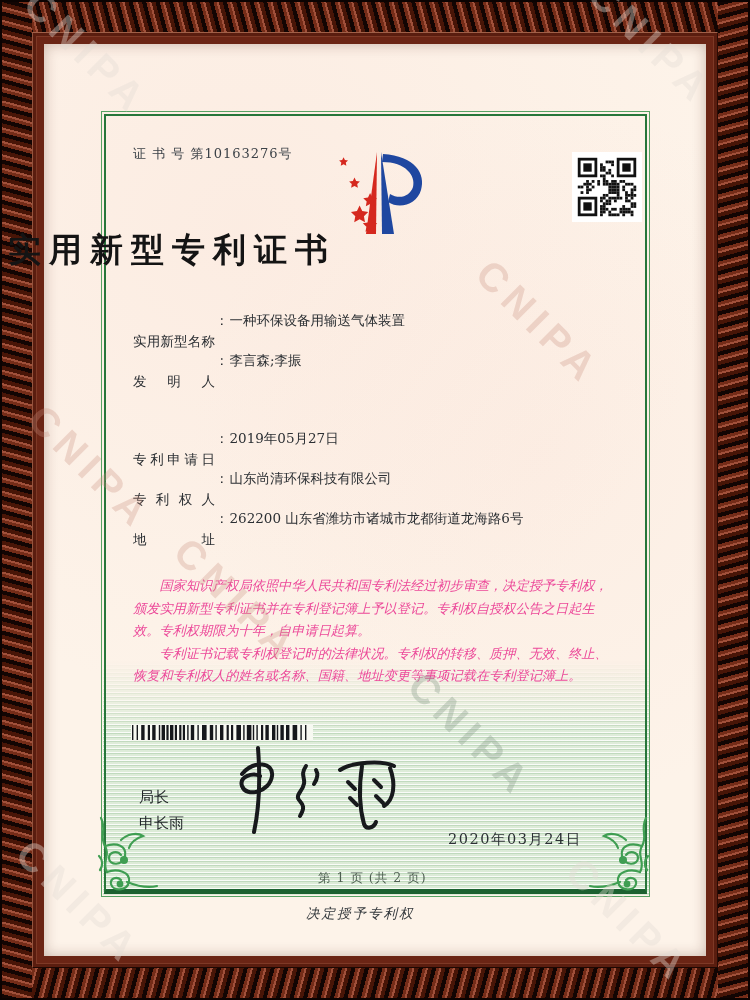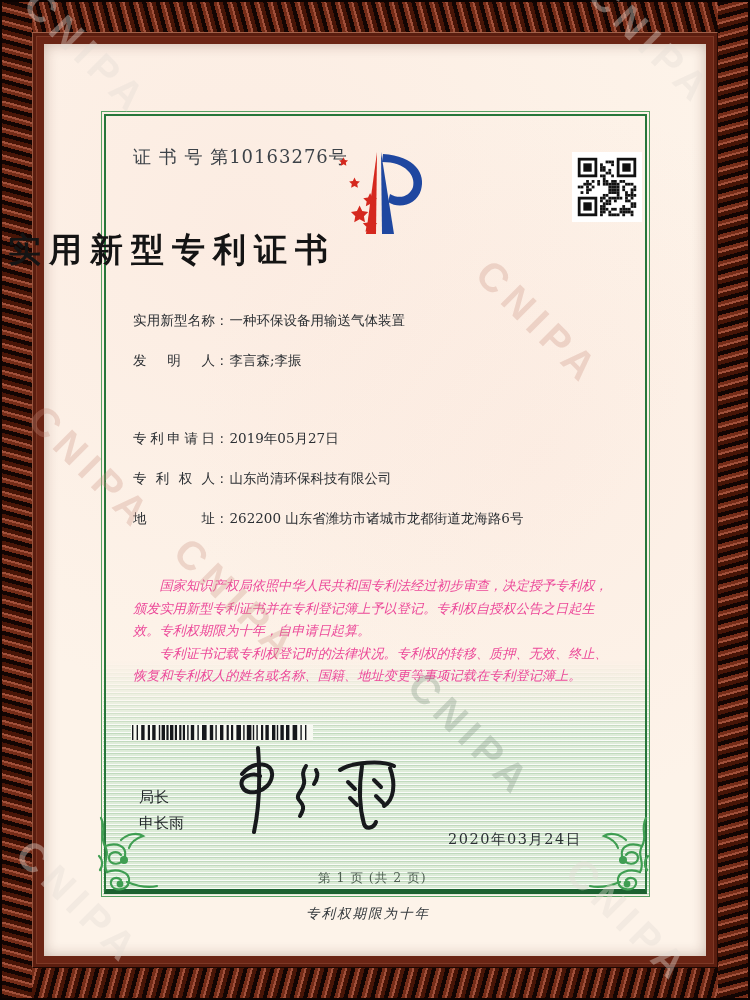--- a/index.html
+++ b/index.html
@@ -36,27 +36,27 @@
             mask:linear-gradient(180deg, transparent 0, #000 72px);}
   .gborder{position:absolute;left:101px;top:111px;width:549px;height:786px;z-index:11;
     border:1px solid #57a263;box-sizing:border-box;pointer-events:none;}
   .gborder-in{position:absolute;inset:2px;border:2px solid #27763a;border-bottom:5px solid #1c6130;}
   .flourish{position:absolute;z-index:12;pointer-events:none;}
   .flourish.fl{left:97px;top:816px;}
   .flourish.fr{right:100px;top:816px;transform:scaleX(-1);}
 
   
   .txt{position:absolute;z-index:13;color:#2e2e2e;}
-  .certno{left:133px;top:145px;font-size:18px;letter-spacing:1px;color:#3c4248;}
+  .certno{left:133px;top:145px;font-size:13px;letter-spacing:1px;color:#3c4248;}
   .logo{position:absolute;left:320px;top:146px;z-index:13;}
   .qr{position:absolute;left:572px;top:152px;z-index:13;background:#fff;padding:3px;}
   .title{left:0;top:228px;width:750px;font-size:33px;font-weight:700;
          letter-spacing:8px;text-indent:8px;color:#141414;}
   .frow{left:133px;width:500px;font-size:13.5px;color:#2b2f33;white-space:nowrap;}
-  .flabel{display:inline-block;width:82px;text-align:justify;text-align-last:justify;vertical-align:top;}
+  .flabel{display:inline-block;width:82px;text-align:justify;text-align-last:justify;vertical-align:top;margin-top:21px;}
   .fval{margin-left:1px;}
   .fpair2{position:absolute;left:252px;top:0;white-space:nowrap;}
   .fpair2 .flabel{width:78px;}
   .paras{left:133px;top:575px;width:486px;font-size:13.2px;line-height:22.6px;color:#ec4899;
          font-family:"DejaVu Serif","Liberation Serif",serif;}
   .paras p{margin:0;text-indent:2em;font-style:italic;}
   .barcode{position:absolute;left:131px;top:724px;z-index:13;}
   .sigblock{left:139px;top:772px;font-size:15px;color:#1d2125;line-height:26px;margin-top:12px;}
   .signature{position:absolute;left:228px;top:740px;z-index:13;}
   .grantdate{left:448px;top:830px;font-size:14.5px;letter-spacing:1.5px;color:#2b3034;}
@@ -330,21 +330,21 @@
       <path d="M88,30 C91,35 88,41 86,44"></path>
       <path d="M112,30 C124,22 154,20 166,26"></path>
       <path d="M134,26 C131,46 131,66 136,84 C138,90 146,88 148,82"></path>
       <path d="M162,28 C168,44 166,60 156,66"></path>
       <path d="M120,42 L127,49 M146,40 L153,47 M122,58 L129,65 M148,56 L155,63"></path>
     </g>
   </svg>
 
   <div class="txt grantdate">2020年03月24日</div>
   <div class="txt pageno">第 1 页 (共 2 页)</div>
-  <div class="txt note">专利权期限为十年</div>
+  <div class="txt note">决定授予专利权</div>
 
   <div class="frame-base"></div>
   <div class="rope t"></div>
   <div class="rope b"></div>
   <div class="rope l"></div>
   <div class="rope r"></div>
   <div class="bevel"></div>
 
   <span class="wm pale" style="left:8px;top:30px">CNIPA</span>
   <span class="wm pale" style="left:572px;top:20px">CNIPA</span>

